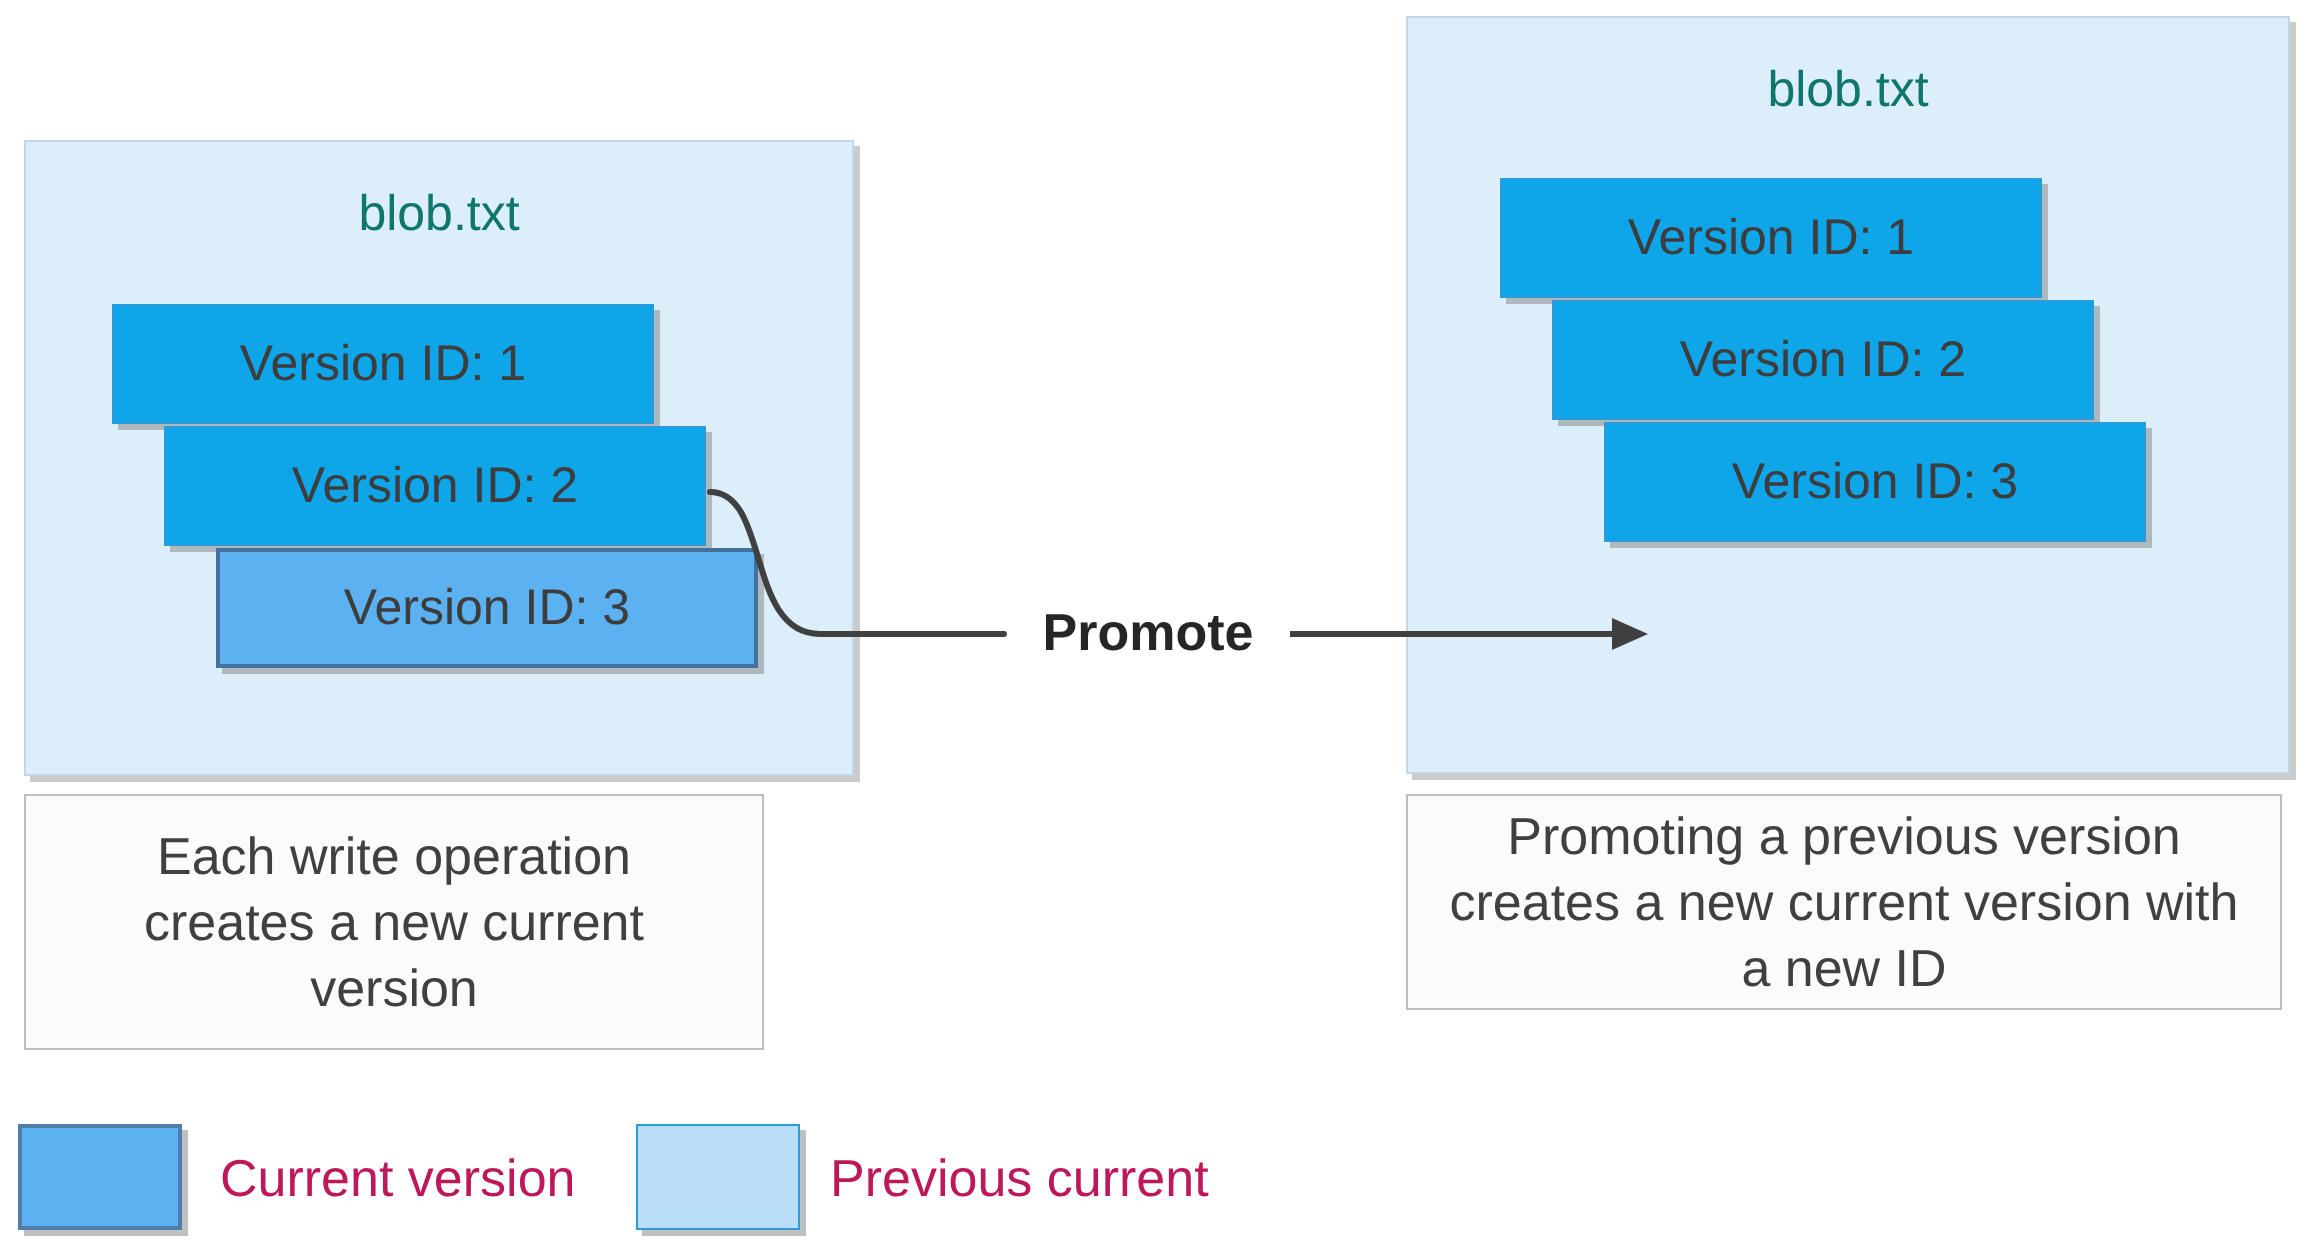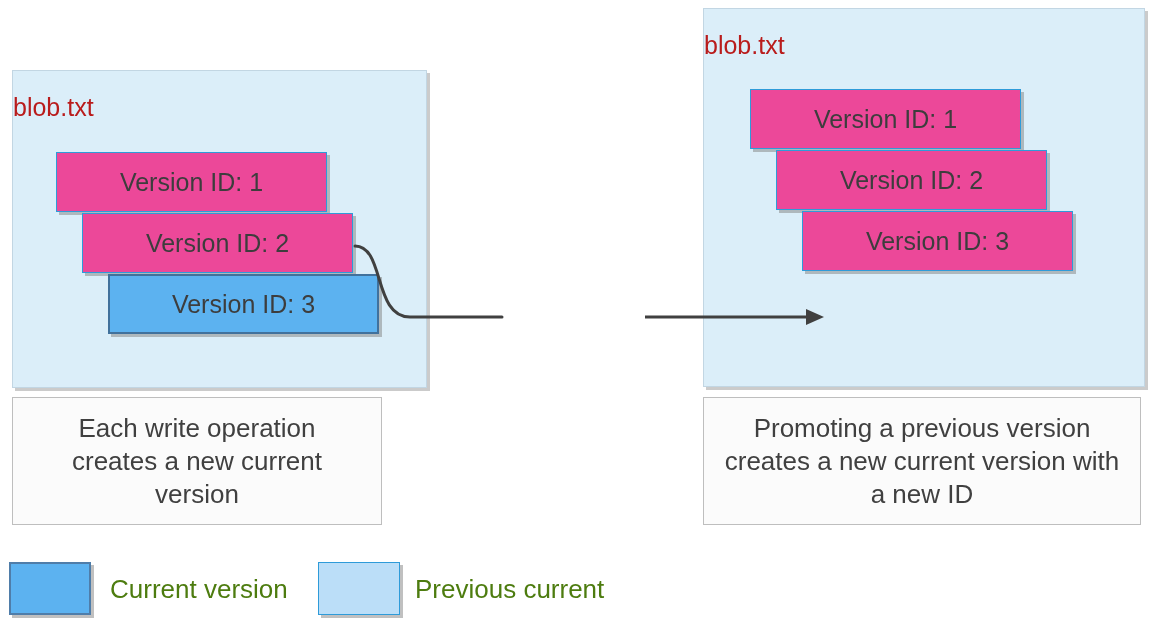--- a/index.html
+++ b/index.html
@@ -10,51 +10,51 @@
     position:absolute;
     background:#DBEEF9;
     border:1px solid rgba(150,170,185,0.35);
     box-shadow:3px 3px 0 rgba(140,140,140,0.45);
   }
   #left-container{left:12px;top:70px;width:413px;height:316px;}
   #right-container{left:703px;top:8px;width:440px;height:377px;}
 
   .blob-title{
     position:absolute;left:0;right:0;top:22px;
-    font-size:25px;color:#b91c1c;
+    text-align:center;font-size:25px;color:#0f766e;
   }
 
   .version-box{
     position:absolute;width:271px;height:60px;
-    background:#ec4899;border:1px solid #2E9BD9;
+    background:#0ea5e9;border:1px solid #2E9BD9;
     box-shadow:3px 3px 0 rgba(130,130,130,0.5);
     display:flex;align-items:center;justify-content:center;
     font-size:25px;color:#3D3D3D;box-sizing:border-box;
   }
   .version-box.current{
     background:#5CB2F0;border:2px solid #41719C;
   }
 
   .caption-box{
     position:absolute;background:#FBFBFB;border:1px solid #BEBEBE;
     display:flex;align-items:center;justify-content:center;
     text-align:center;font-size:26px;line-height:33px;color:#404040;
     box-sizing:border-box;padding:0 20px;
   }
   #left-caption{left:12px;top:397px;width:370px;height:128px;}
-  #right-caption{left:703px;top:397px;width:438px;height:128px;}
+  #right-caption{left:703px;top:397px;width:438px;height:108px;}
 
   .legend-swatch{
     position:absolute;top:562px;width:82px;height:53px;box-sizing:border-box;
     box-shadow:3px 3px 0 rgba(130,130,130,0.5);
   }
   #legend-swatch-current{left:9px;background:#5CB2F0;border:2px solid #4F7DA9;}
   #legend-swatch-previous{left:318px;background:#BBDEF8;border:1px solid #2E9BD9;}
   .legend-label{
-    position:absolute;top:562px;height:55px;line-height:55px;font-size:26px;color:#4d7c0f;
+    position:absolute;top:562px;height:55px;line-height:55px;font-size:26px;color:#be185d;
   }
   #legend-label-current{left:110px;}
   #legend-label-previous{left:415px;}
 
   .promote-label{
     position:absolute;left:500px;top:301px;width:148px;
     text-align:center;font-size:26px;font-weight:bold;color:#262626;
   }
   .connector-svg{position:absolute;left:0;top:0;pointer-events:none;}
 </style>
@@ -84,19 +84,20 @@
   </div>
   <div class="caption-box" id="right-caption">
     <span>Promoting a previous version creates a new current version with a new ID</span>
   </div>
 
   <svg class="connector-svg" width="1156" height="628" viewBox="0 0 1156 628">
     <path d="M 355 246 C 385 246 373 317 410 317 L 502 317" fill="none" stroke="#404040" stroke-width="3" stroke-linecap="round"></path>
     <line x1="645" y1="317" x2="806" y2="317" stroke="#404040" stroke-width="3"></line>
     <polygon points="806,309 824,317 806,325" fill="#404040"></polygon>
   </svg>
+  <div class="promote-label">Promote</div>
 
   <div class="legend-swatch" id="legend-swatch-current" style="background: rgb(92, 178, 240);"></div>
   <div class="legend-label" id="legend-label-current">Current version</div>
   <div class="legend-swatch" id="legend-swatch-previous" style="background: rgb(187, 222, 248);"></div>
   <div class="legend-label" id="legend-label-previous">Previous current</div>
 
 </div>
 
 </body></html>

